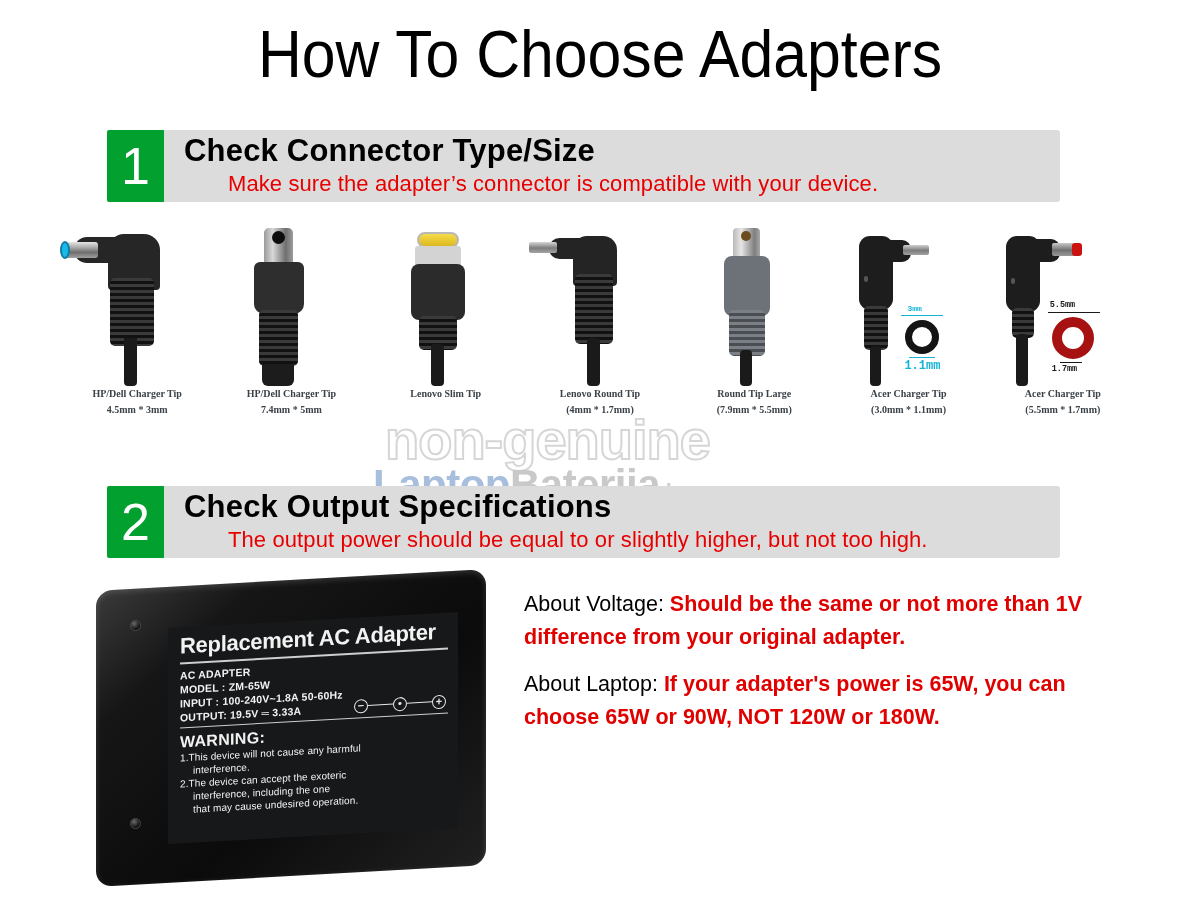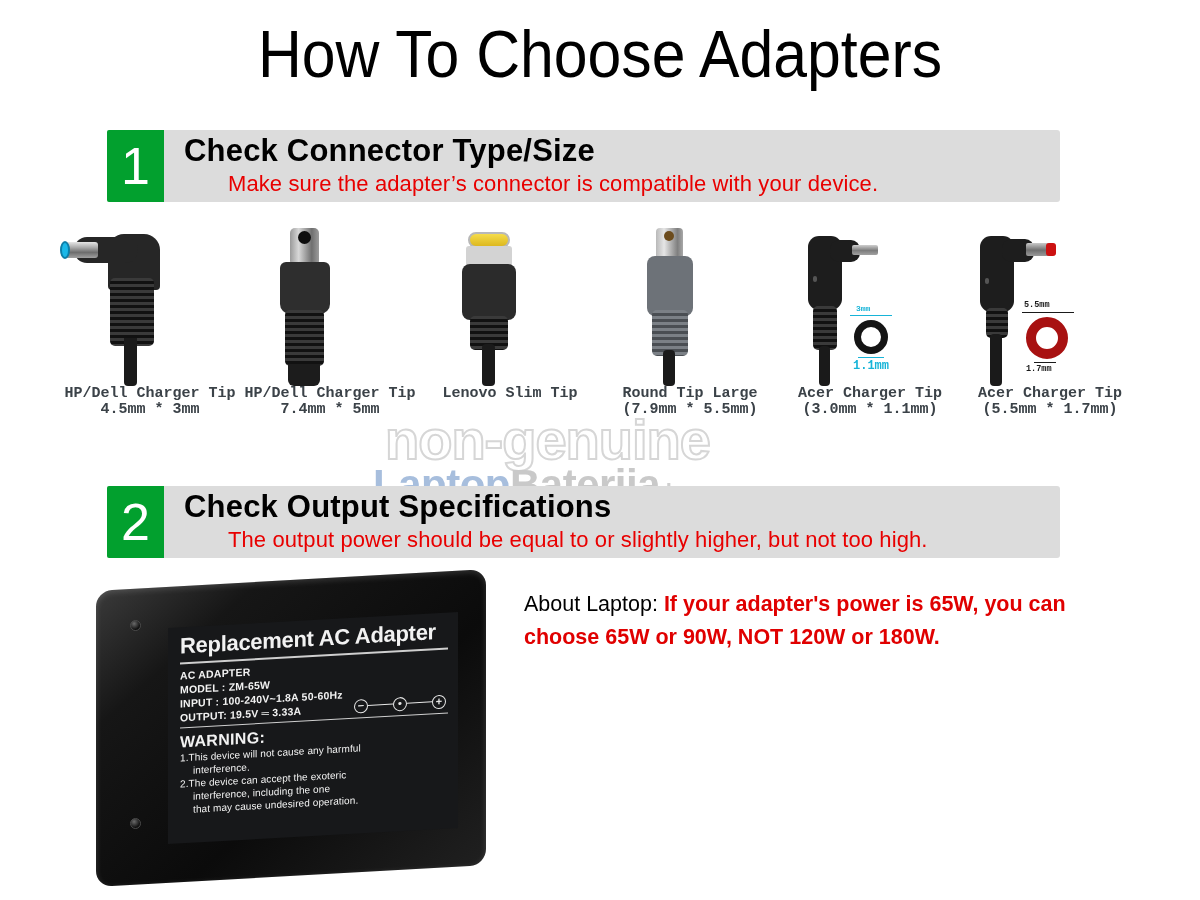--- a/index.html
+++ b/index.html
@@ -100,22 +100,22 @@
     position: relative;
     height: 210px;
     text-align: center;
   }
   .conn-art {
     position: relative;
     height: 160px;
     width: 100%;
   }
   .conn-label {
-    font-family: Liberation Mono, monospace;
-    font-size: 15px;
+    font-family: Liberation Serif, serif;
+    font-size: 10px;
     line-height: 16px;
     font-weight: bold;
     color: #3b4248;
   }
 
   
   .cable {
     position: absolute;
     background: #1a1a1a;
     border-radius: 4px;
@@ -493,20 +493,31 @@
         <div class="c3-neck"></div>
         <div class="body c3-body"></div>
         <div class="ribs c3-ribs"></div>
         <div class="cable c3-cable"></div>
       </div>
       <div class="conn-label">Lenovo Slim Tip</div>
       <div class="conn-label"></div>
     </div>
 
 
+    <div class="connector">
+      <div class="conn-art">
+        <div class="c5-elbow"></div>
+        <div class="c5-head"></div>
+        <div class="c5-tip"></div>
+        <div class="ribs c5-ribs"></div>
+        <div class="cable c5-cable"></div>
+      </div>
+      <div class="conn-label">Lenovo Round Tip</div>
+      <div class="conn-label">(4mm * 1.7mm)</div>
+    </div>
 
     <div class="connector">
       <div class="conn-art">
         <div class="c6-metal"></div>
         <div class="c6-hole"></div>
         <div class="c6-body"></div>
         <div class="ribs c6-ribs"></div>
         <div class="cable c6-cable"></div>
       </div>
       <div class="conn-label">Round Tip Large</div>
@@ -599,20 +610,23 @@
         <span class="indent">interference.</span>
         <span class="wl">2.The device can accept the exoteric</span>
         <span class="indent">interference, including  the  one</span>
         <span class="indent">that may cause undesired operation.</span>
       </div>
     </div>
   </div>
 
   <div class="spec-col">
 
+    <div class="spec-para">
+      <span class="spec-lead">About Voltage: </span><span class="spec-red">Should be the same or not more than 1V difference from your original adapter.</span>
+    </div>
 
 
     <div class="spec-para">
       <span class="spec-lead">About Laptop: </span><span class="spec-red">If your adapter's power is 65W, you can choose 65W or 90W, NOT 120W or 180W.</span>
     </div>
   </div>
 
 </div>
 
 </body></html>

